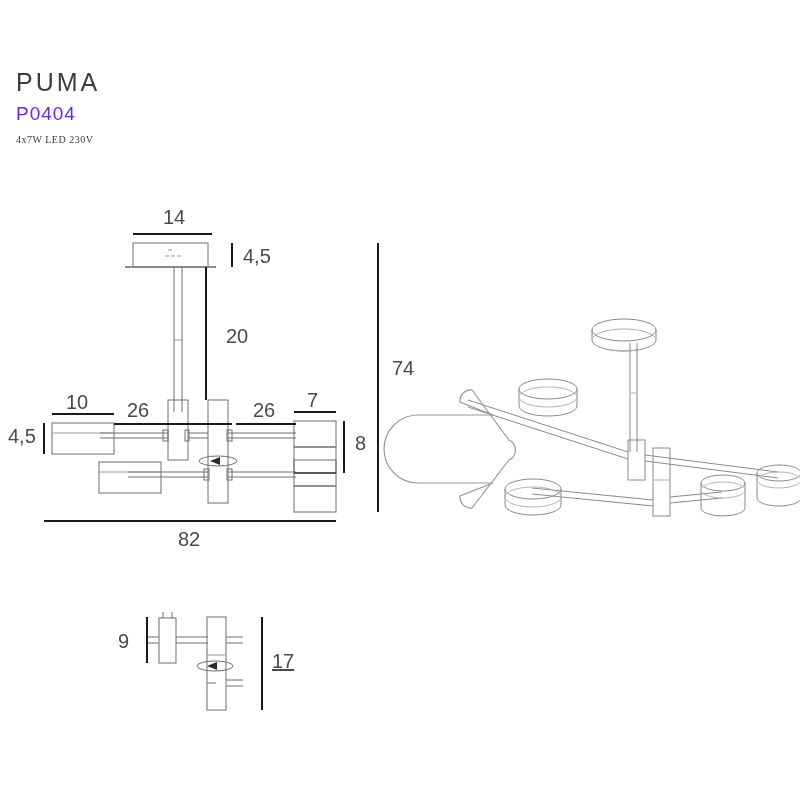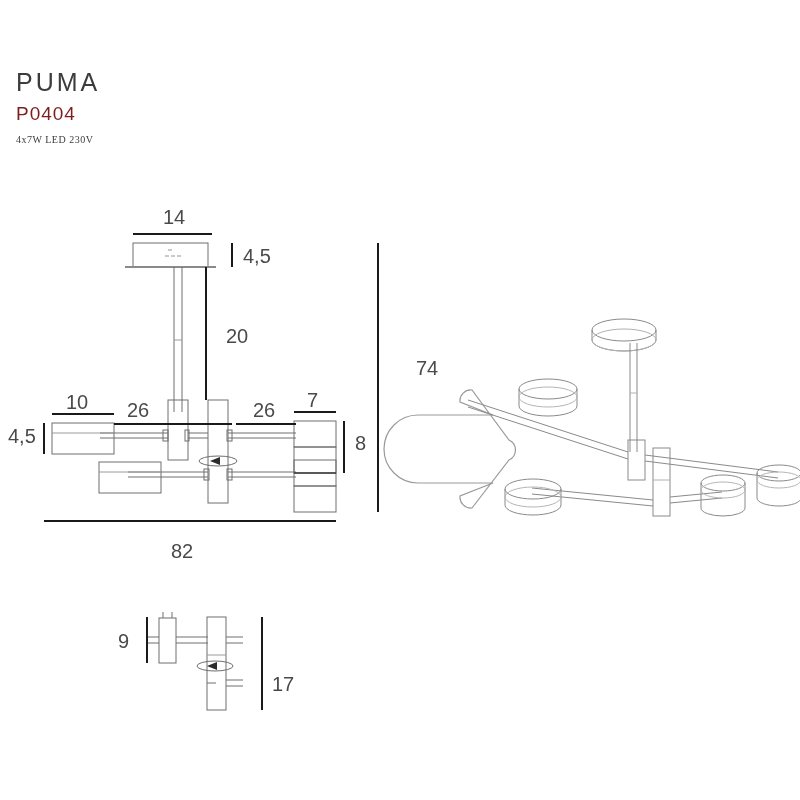--- a/index.html
+++ b/index.html
@@ -9,21 +9,21 @@
     color:#3a3a3a;overflow:hidden;position:relative;
   }
   #sheet{position:absolute;left:0;top:0;width:800px;height:800px;}
 
   .title{
     position:absolute;left:16px;top:68px;
     font-size:25px;letter-spacing:3px;color:#3c3c3c;font-weight:400;text-align:right;
   }
   .code{
     position:absolute;left:16px;top:103px;
-    font-size:19px;letter-spacing:1px;color:#7f1d1d;font-weight:400;
+    font-size:19px;letter-spacing:1px;color:#6d28d9;font-weight:400;
   }
   .specs{
     position:absolute;left:16px;top:134px;
     font-size:10px;letter-spacing:0.5px;color:#3c3c3c;
     font-family:"Liberation Serif", serif;
   }
 
   .dim{
     position:absolute;font-size:20px;color:#4a4a4a;
     font-family:"Liberation Sans", sans-serif;
@@ -119,22 +119,22 @@
 
   <div class="dim" style="left:163px;top:206px;">14</div>
   <div class="dim" style="left:243px;top:245px;">4,5</div>
   <div class="dim" style="left:226px;top:325px;">20</div>
   <div class="dim" style="left:66px;top:391px;text-align:center;">10</div>
   <div class="dim" style="left:8px;top:425px;">4,5</div>
   <div class="dim" style="left:127px;top:399px;">26</div>
   <div class="dim" style="left:253px;top:399px;">26</div>
   <div class="dim" style="left:307px;top:389px;">7</div>
   <div class="dim" style="left:355px;top:432px;">8</div>
-  <div class="dim" style="left:171px;top:528px;margin-top:12px;">82</div>
-  <div class="dim" style="left:392px;top:357px;margin-left:24px;">74</div>
+  <div class="dim" style="left:178px;top:528px;">82</div>
+  <div class="dim" style="left:392px;top:357px;">74</div>
 
   <svg width="800" height="800">
     <path d="M418,415 L493,415 L460,402 A11,11 0 0 1 472,390 L509,440 A11,11 0 0 1 509,460
              L472,508 A11,11 0 0 1 460,496 L493,483 L418,483 A10,10 0 0 1 418,415 Z" fill="none" stroke="#9a9a9a" stroke-width="1.2"></path>
   </svg>
 
   <svg width="800" height="800">
     <g fill="none" stroke="#8a8a8a" stroke-width="1">
 
       <ellipse cx="624" cy="330" rx="32" ry="11"></ellipse>
@@ -207,15 +207,15 @@
       <ellipse cx="215" cy="666" rx="18" ry="5"></ellipse>
       <polygon points="207,666 217,662 217,670" fill="#2b2b2b" stroke="none"></polygon>
     </g>
     <g stroke="#1a1a1a" stroke-width="2">
       <line x1="147" y1="617" x2="147" y2="663"></line>
       <line x1="262" y1="617" x2="262" y2="710"></line>
     </g>
   </svg>
 
   <div class="dim" style="left:118px;top:630px;">9</div>
-  <div class="dim" style="left:272px;top:673px;">17</div>
+  <div class="dim" style="left:272px;top:650px;text-decoration:underline;">17</div>
 
 </div>
 
 </body></html>

